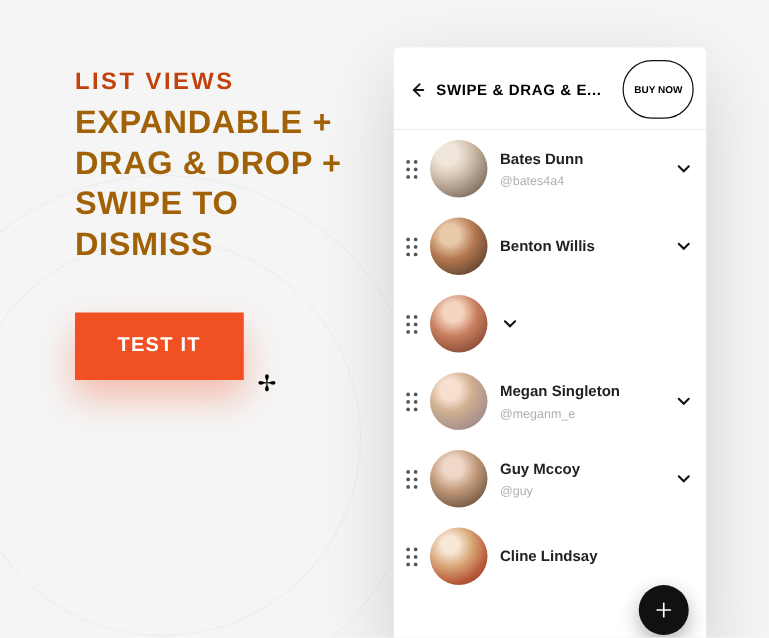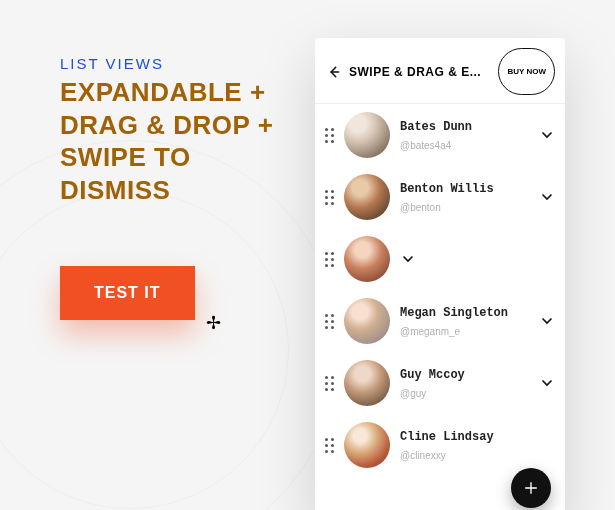--- a/index.html
+++ b/index.html
@@ -21,30 +21,30 @@
 }
 .bg-wheel::before {
   content: "";
   position: absolute;
   left: 50px; top: 50px; right: 50px; bottom: 50px;
   border: 1px solid #e8e8e8;
   border-radius: 50%;
 }
 .left { position: absolute; left: 60px; top: 55px; }
 .eyebrow {
-  font-size: 15px; letter-spacing: 2px;
-  color: #1d4ed8; font-weight: 400;
+  font-size: 19px; letter-spacing: 2px;
+  color: #c2410c; font-weight: 700;
   margin-bottom: 4px;
 }
 .headline {
   font-size: 26px; line-height: 1.25;
   font-weight: 800; color: #a16207;
   letter-spacing: 0.5px;
 }
-.cta-wrap { position: absolute; left: 60px; top: 266px; }
+.cta-wrap { position: absolute; left: 60px; top: 250px; }
 .cta {
   background: #f15022;
   color: #fff;
   border: none;
   padding: 18px 34px;
   font-size: 16px; font-weight: 700;
   letter-spacing: 1px;
   cursor: pointer;
   box-shadow: 0 14px 28px rgba(241,80,34,0.35);
 }
@@ -103,21 +103,21 @@
   background: linear-gradient(135deg, #c9b8a8, #8a7560);
   flex-shrink: 0;
 }
 .avatar.a1 { background: radial-gradient(circle at 30% 25%, #f0e6dc 18%, #d4c2b0 40%, #5a4a3a 100%); }
 .avatar.a2 { background: radial-gradient(circle at 35% 30%, #e8c9a8 18%, #b47850 45%, #3a2a20 100%); }
 .avatar.a3 { background: radial-gradient(circle at 40% 30%, #f5d5c0 18%, #c98060 45%, #6a3020 100%); }
 .avatar.a4 { background: radial-gradient(circle at 35% 30%, #f8e0d0 18%, #d0b090 40%, #8a7a88 100%); }
 .avatar.a5 { background: radial-gradient(circle at 40% 30%, #f0d8c8 18%, #c09878 45%, #4a3828 100%); }
 .avatar.a6 { background: radial-gradient(circle at 35% 30%, #f8e8d8 15%, #d8a878 40%, #b85838 70%, #7a3828 100%); }
 .info { flex: 1; min-width: 0; }
-.name { font-size: 12px; font-weight: 600; color: #222; font-family: Liberation Mono, monospace; }
+.name { font-size: 12px; font-weight: 600; color: #222; }
 .handle { font-size: 10px; color: #b0b0b0; margin-top: 6px; }
 .chev { width: 16px; height: 16px; cursor: pointer; }
 .fab {
   position: absolute; right: 14px; bottom: 14px;
   width: 40px; height: 40px;
   background: #111; color: #fff;
   border-radius: 50%;
   display: flex; align-items: center; justify-content: center;
   cursor: pointer;
   box-shadow: 0 6px 16px rgba(0,0,0,0.3);
@@ -181,21 +181,20 @@
           <span></span>
           <span></span>
           <span></span>
           <span></span>
           <span></span>
           <span></span>
         </div>
       <div class="avatar a2"></div>
       <div class="info">
         <div class="name">Benton Willis</div>
-        <div class="handle">@benton</div>
       </div>
       <svg class="chev" viewBox="0 0 24 24">
           <path d="M6 9 L12 15 L18 9" stroke="#111" stroke-width="2.5" fill="none" stroke-linecap="round"></path>
         </svg>
     </div>
 
     <div class="row">
       <div class="drag">
           <span></span>
           <span></span>
@@ -253,21 +252,20 @@
           <span></span>
           <span></span>
           <span></span>
           <span></span>
           <span></span>
           <span></span>
         </div>
       <div class="avatar a6"></div>
       <div class="info">
         <div class="name">Cline Lindsay</div>
-        <div class="handle">@clinexxy</div>
       </div>
     </div>
 
   </div>
   <div class="fab">
     <svg width="16" height="16" viewBox="0 0 24 24">
         <path d="M12 4 V20 M4 12 H20" stroke="#fff" stroke-width="2" stroke-linecap="round"></path>
       </svg>
   </div>
 </div>

